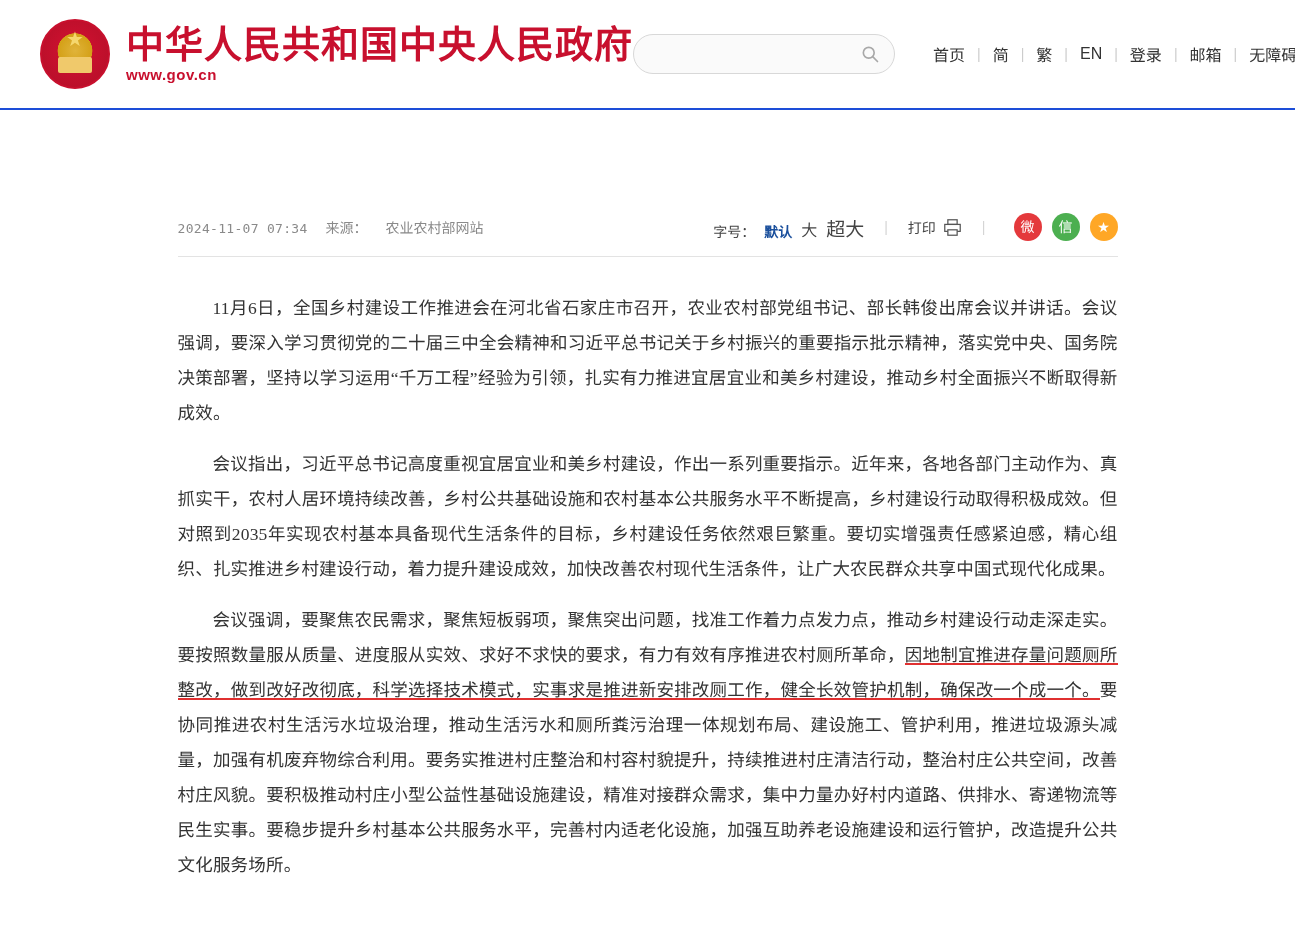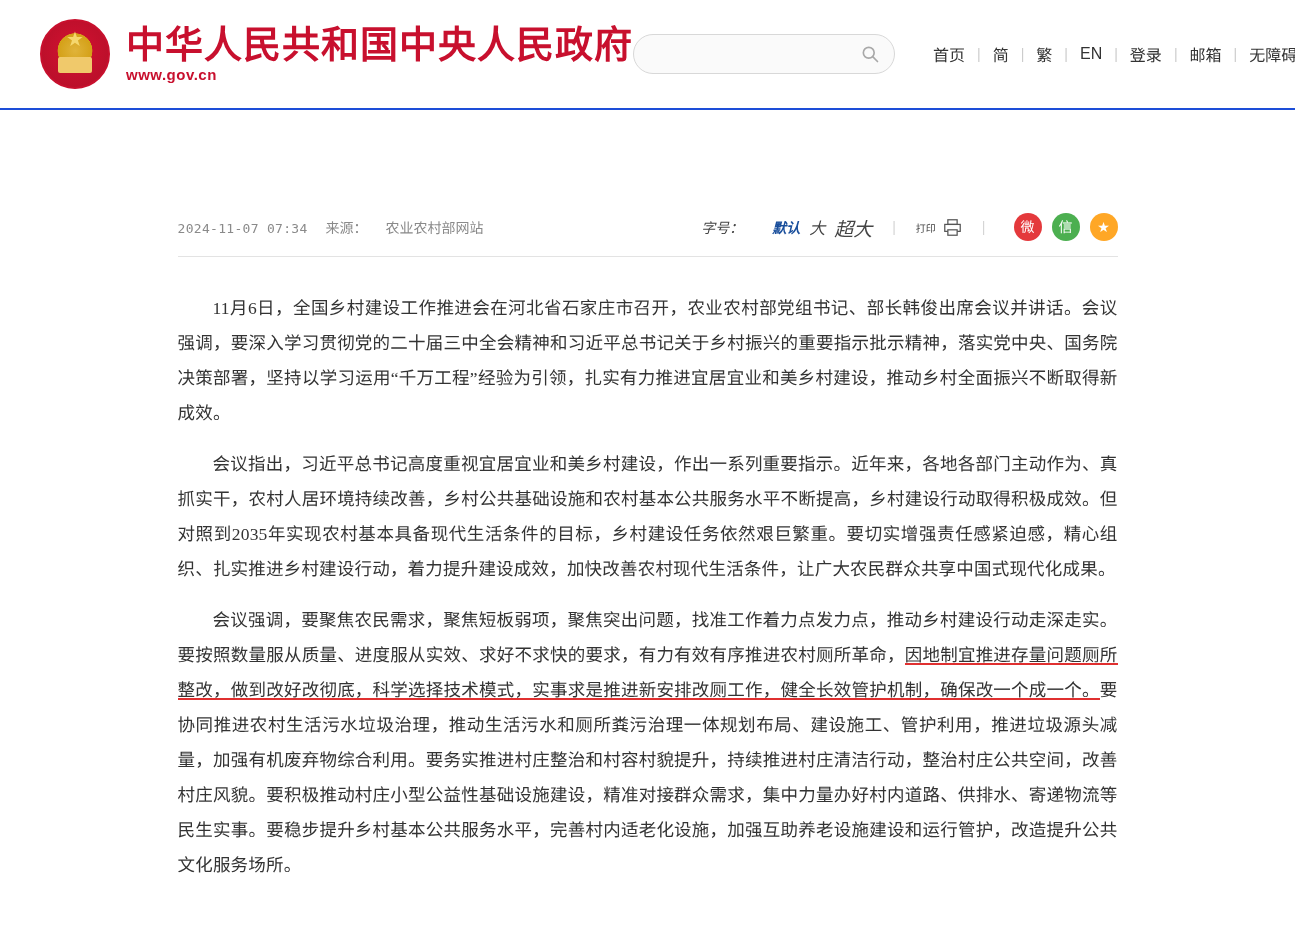--- a/index.html
+++ b/index.html
@@ -154,28 +154,28 @@
   .meta-date { font-family: "DejaVu Sans Mono", monospace; font-size: 13px; color: #8a8a8a; letter-spacing: .3px;}
   .meta-source { color: #8a8a8a; font-size: 14px; }
 
   .meta-right {
     margin-left: auto;
     display: flex;
     align-items: center;
     gap: 16px;
     color: #555;
   }
-  .fontsize-group { display: flex; align-items: center; gap: 9px; font-size: 14px; color: #444; font-style: italic; }
+  .fontsize-group { display: flex; align-items: flex-end; gap: 9px; font-size: 14px; color: #444; }
   .fs-label { color: #444; }
   .fs-opt { color: #444; cursor: pointer; }
-  .fs-opt.active { color: #1a4f9c; font-weight: bold; margin-left: 20px; }
+  .fs-opt.active { color: #1a4f9c; font-weight: bold; }
   .fs-big { font-size: 16px; }
   .fs-huge { font-size: 19px; }
   .vsep { color: #d5d5d5; padding: 0 4px; }
-  .print-group { display: flex; align-items: center; gap: 7px; font-size: 10px; color: #444; }
+  .print-group { display: flex; align-items: center; gap: 7px; font-size: 14px; color: #444; }
   .printer-icon { width: 19px; height: 17px; }
 
   .share-group { display: flex; align-items: center; gap: 10px; margin-left: 8px; }
   .share-btn {
     width: 28px; height: 28px; border-radius: 50%;
     display: flex; align-items: center; justify-content: center;
     color: #fff; font-size: 14px; line-height: 1;
   }
   .weibo { background: #e4393c; }
   .wechat { background: #4caf50; }

